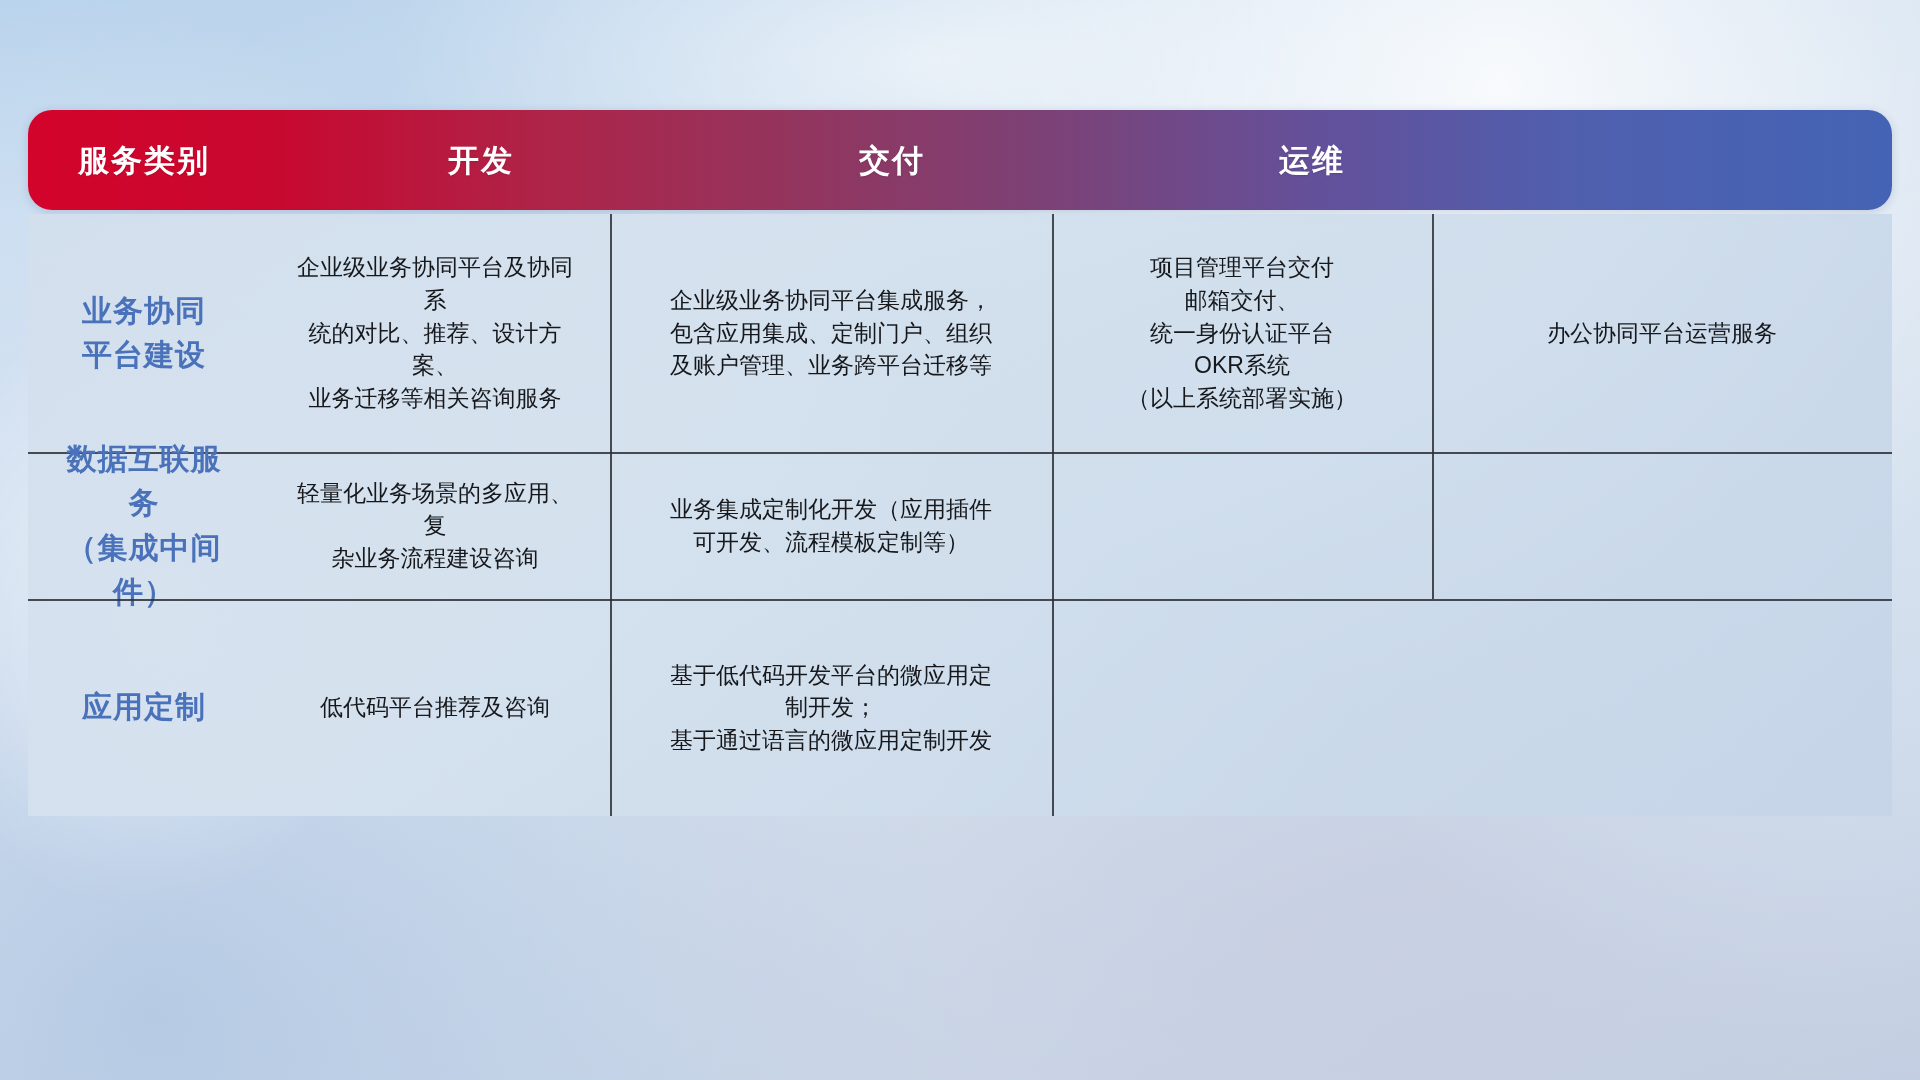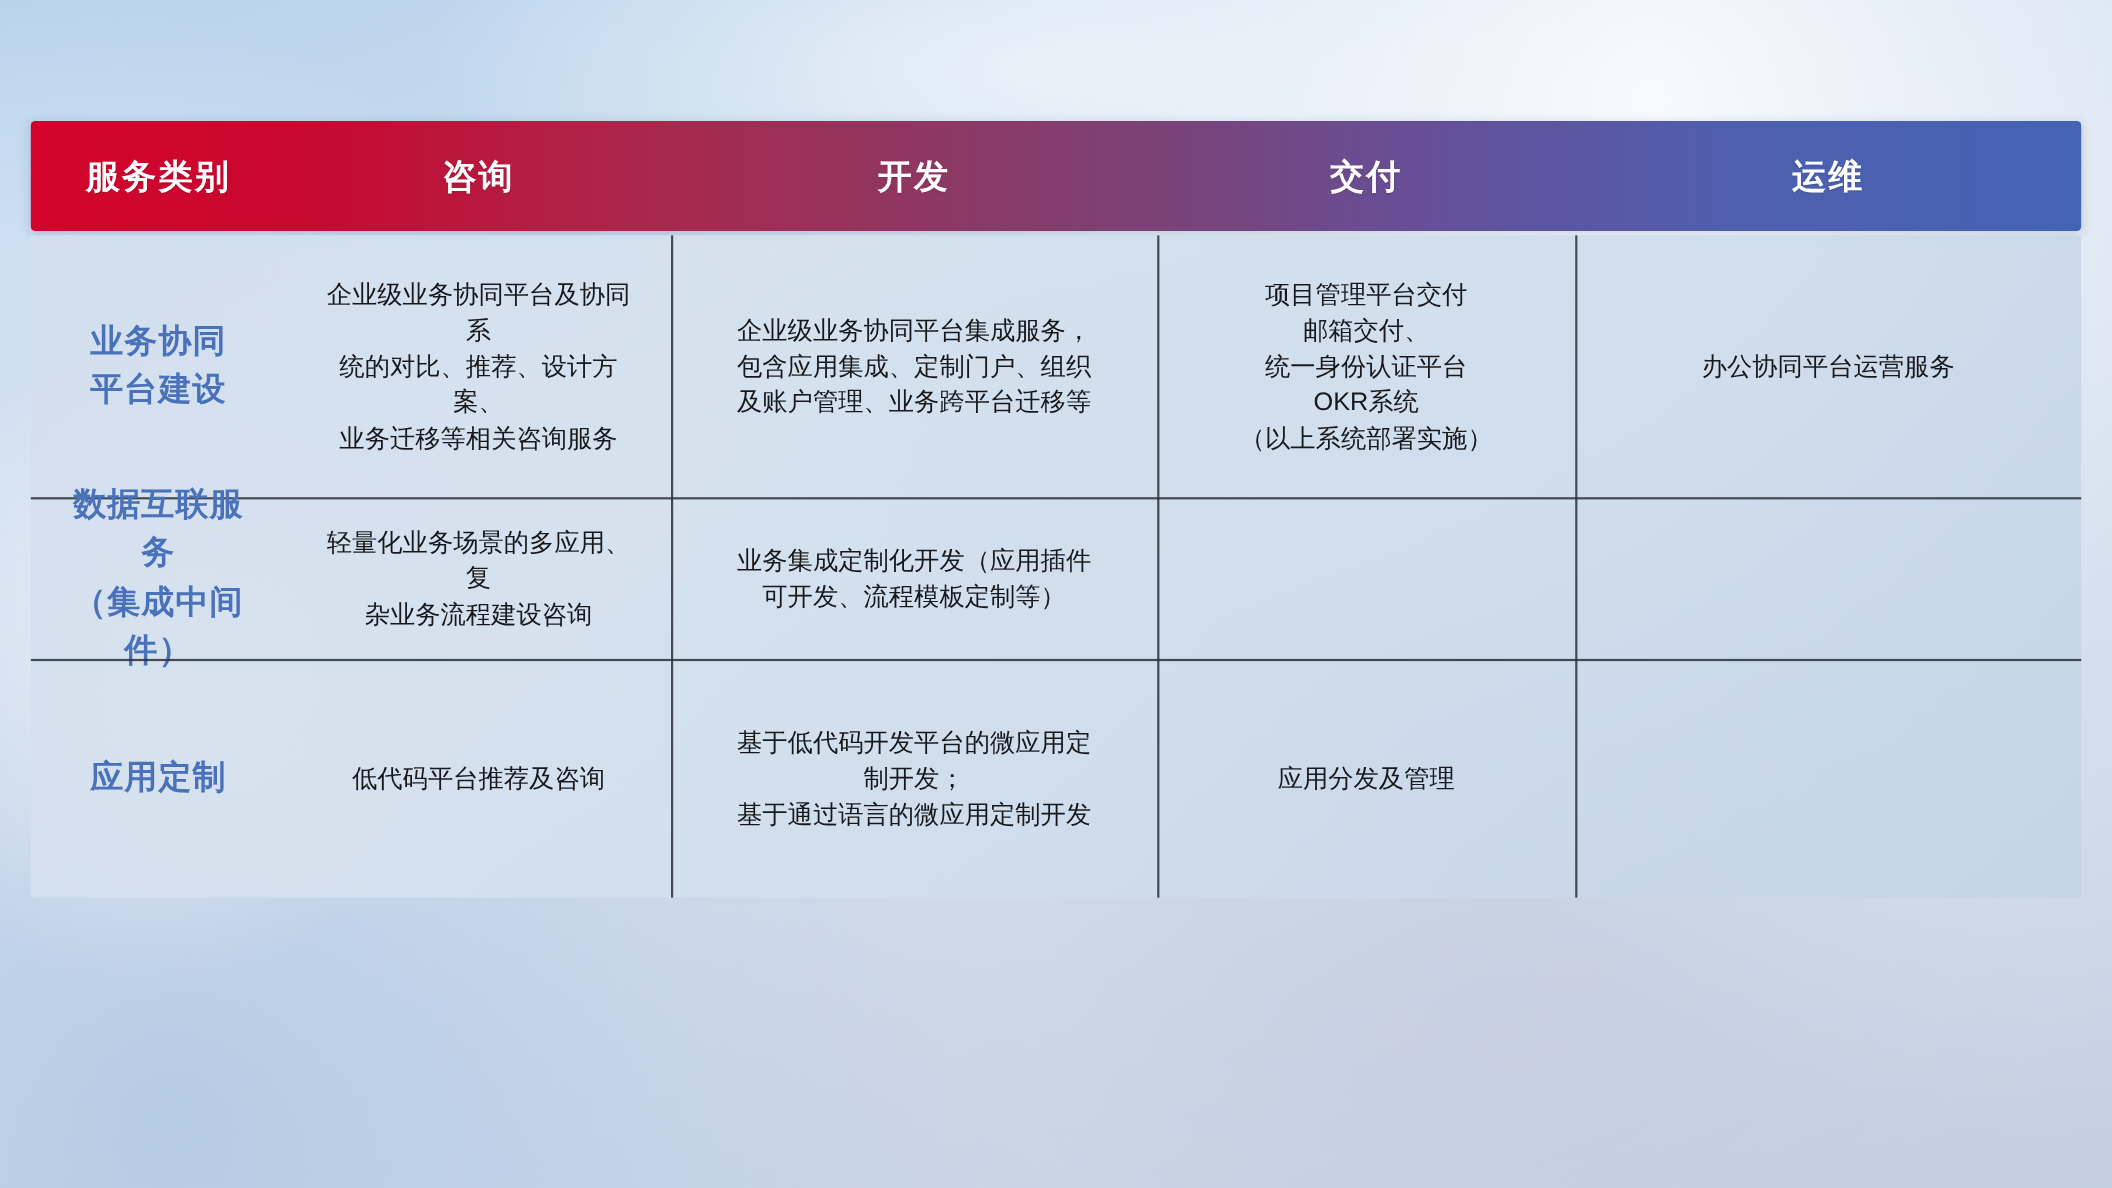--- a/index.html
+++ b/index.html
@@ -47,21 +47,21 @@
     position: absolute;
     left: 28px;
     top: 110px;
     width: 1864px;
   }
 
   
   .thead {
     display: flex;
     height: 100px;
-    border-radius: 4px;
+    border-radius: 24px;
     overflow: hidden;
     background: linear-gradient(90deg,
         #d3042b 0%,
         #c8082f 13%,
         #ae2449 28%,
         #93355e 41%,
         #7b4277 55%,
         #64509a 69%,
         #4f5fae 83%,
         #4463b4 100%);
@@ -147,21 +147,20 @@
 <body>
 
 <div id="bg-base"></div>
 <div id="bg-glow-left"></div>
 <div id="bg-glow-top"></div>
 
 <div id="table-wrap">
 
   <div class="thead">
     <div class="th c0">服务类别</div>
-    <div class="th c1">咨询</div>
     <div class="th c2">开发</div>
     <div class="th c3">交付</div>
     <div class="th c4">运维</div>
   </div>
 
   <div class="tbody">
 
     <div class="trow r0">
       <div class="td cat c0">业务协同
 平台建设</div>
@@ -189,18 +188,17 @@
       <div class="td c3 divider-left"></div>
       <div class="td c4 divider-left"></div>
     </div>
 
     <div class="trow r2">
       <div class="td cat c0">应用定制</div>
       <div class="td c1">低代码平台推荐及咨询</div>
       <div class="td c2 divider-left">基于低代码开发平台的微应用定
 制开发；
 基于通过语言的微应用定制开发</div>
-      <div class="td c3 divider-left">应用分发及管理</div>
       <div class="td c4 divider-left"></div>
     </div>
 
   </div>
 </div>
 
 </body></html>

